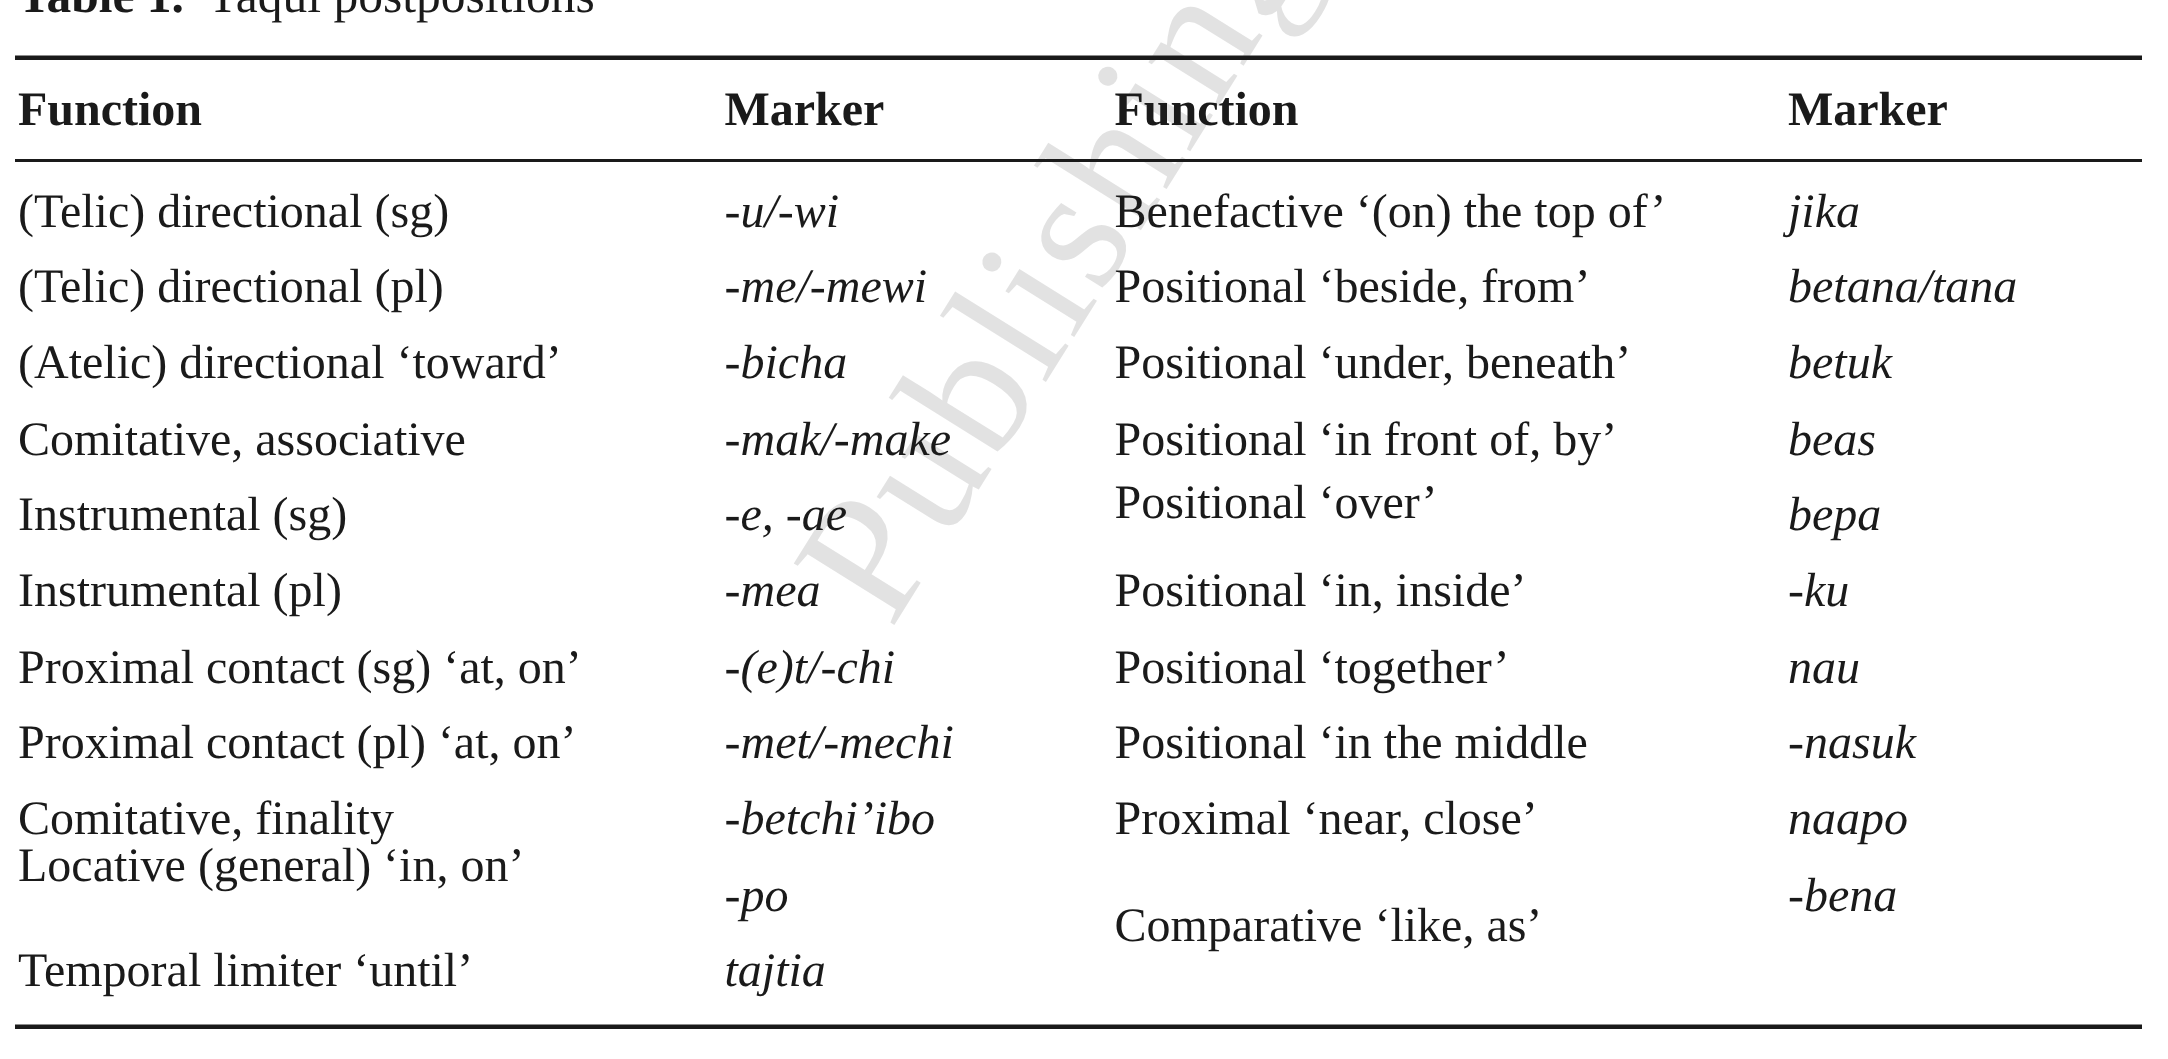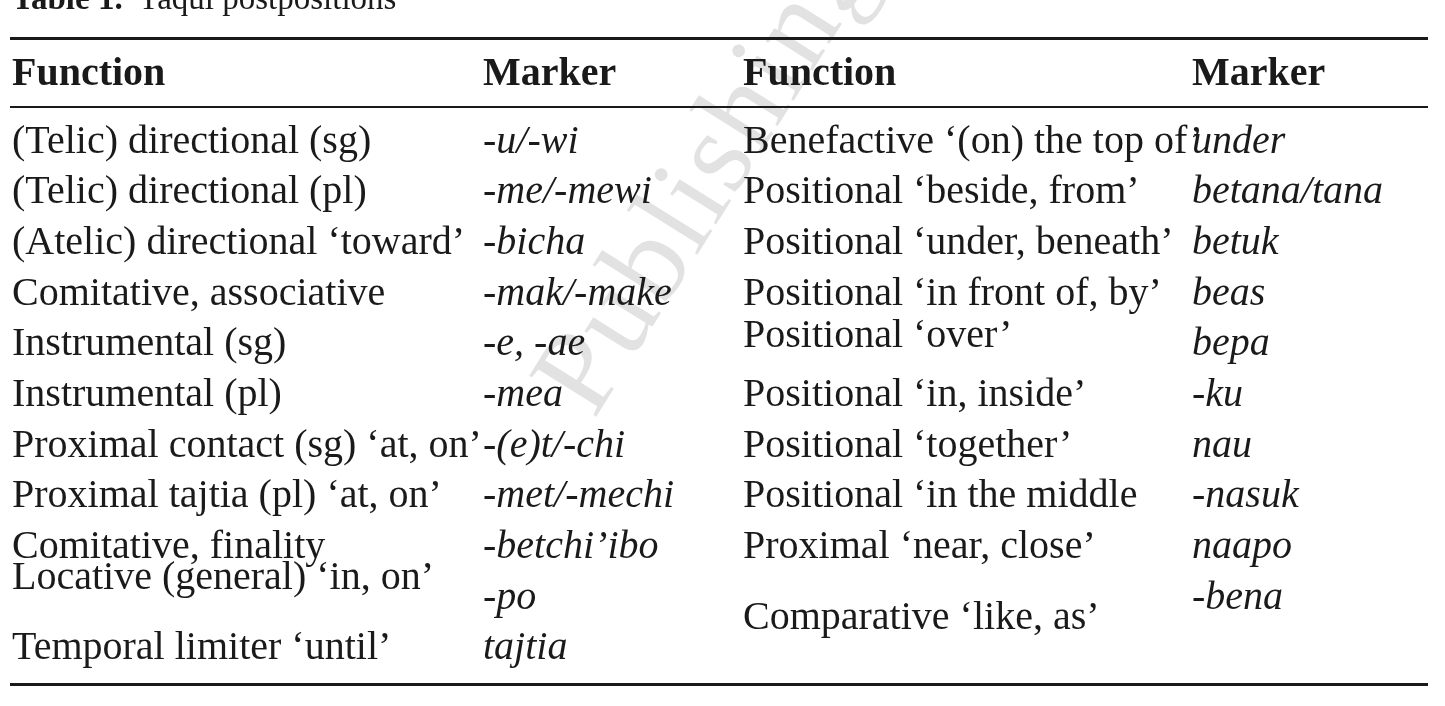--- a/index.html
+++ b/index.html
@@ -31,21 +31,21 @@
     left: 10px;
     width: 1418px;
     background: #1a1a1a;
   }
   .rule.top { top: 37px; height: 3px; }
   .rule.mid { top: 106px; height: 2px; }
   .rule.bottom { top: 683px; height: 3px; }
 
   .cell {
     position: absolute;
-    font-size: 40px;
+    font-size: 32px;
     line-height: 40px;
     white-space: nowrap;
   }
   .head { font-weight: bold; top: 52px; }
   .c1 { left: 12px; }
   .c2 { left: 483px; }
   .c3 { left: 743px; }
   .c4 { left: 1192px; }
   .marker { font-style: italic; }
 
@@ -82,21 +82,21 @@
   <div class="cell head c3">Function</div>
   <div class="cell head c4">Marker</div>
 </div>
 
 <div id="table-body">
 
   <div>
     <div class="cell c1" style="top:120px">(Telic) directional (sg)</div>
     <div class="cell c2 marker" style="top:120px">-u/-wi</div>
     <div class="cell c3" style="top:120px">Benefactive ‘(on) the top of’</div>
-    <div class="cell c4 marker" style="top:120px">under</div>
+    <div class="cell c4 marker" style="top:120px">jika</div>
   </div>
   <div>
     <div class="cell c1" style="top:170px">(Telic) directional (pl)</div>
     <div class="cell c2 marker" style="top:170px">-me/-mewi</div>
     <div class="cell c3" style="top:170px">Positional ‘beside, from’</div>
     <div class="cell c4 marker" style="top:170px">betana/tana</div>
   </div>
   <div>
     <div class="cell c1" style="top:221px">(Atelic) directional ‘toward’</div>
     <div class="cell c2 marker" style="top:221px">-bicha</div>
@@ -121,21 +121,21 @@
     <div class="cell c3" style="top:373px">Positional ‘in, inside’</div>
     <div class="cell c4 marker" style="top:373px">-ku</div>
   </div>
   <div>
     <div class="cell c1" style="top:424px">Proximal contact (sg) ‘at, on’</div>
     <div class="cell c2 marker" style="top:424px">-(e)t/-chi</div>
     <div class="cell c3" style="top:424px">Positional ‘together’</div>
     <div class="cell c4 marker" style="top:424px">nau</div>
   </div>
   <div>
-    <div class="cell c1" style="top:474px">Proximal tajtia (pl) ‘at, on’</div>
+    <div class="cell c1" style="top:474px">Proximal contact (pl) ‘at, on’</div>
     <div class="cell c2 marker" style="top:474px">-met/-mechi</div>
     <div class="cell c3" style="top:474px">Positional ‘in the middle</div>
     <div class="cell c4 marker" style="top:474px">-nasuk</div>
   </div>
   <div>
     <div class="cell c1" style="top:525px">Comitative, finality</div>
     <div class="cell c2 marker" style="top:525px">-betchi’ibo</div>
     <div class="cell c3" style="top:525px">Proximal ‘near, close’</div>
     <div class="cell c4 marker" style="top:525px">naapo</div>
   </div>

